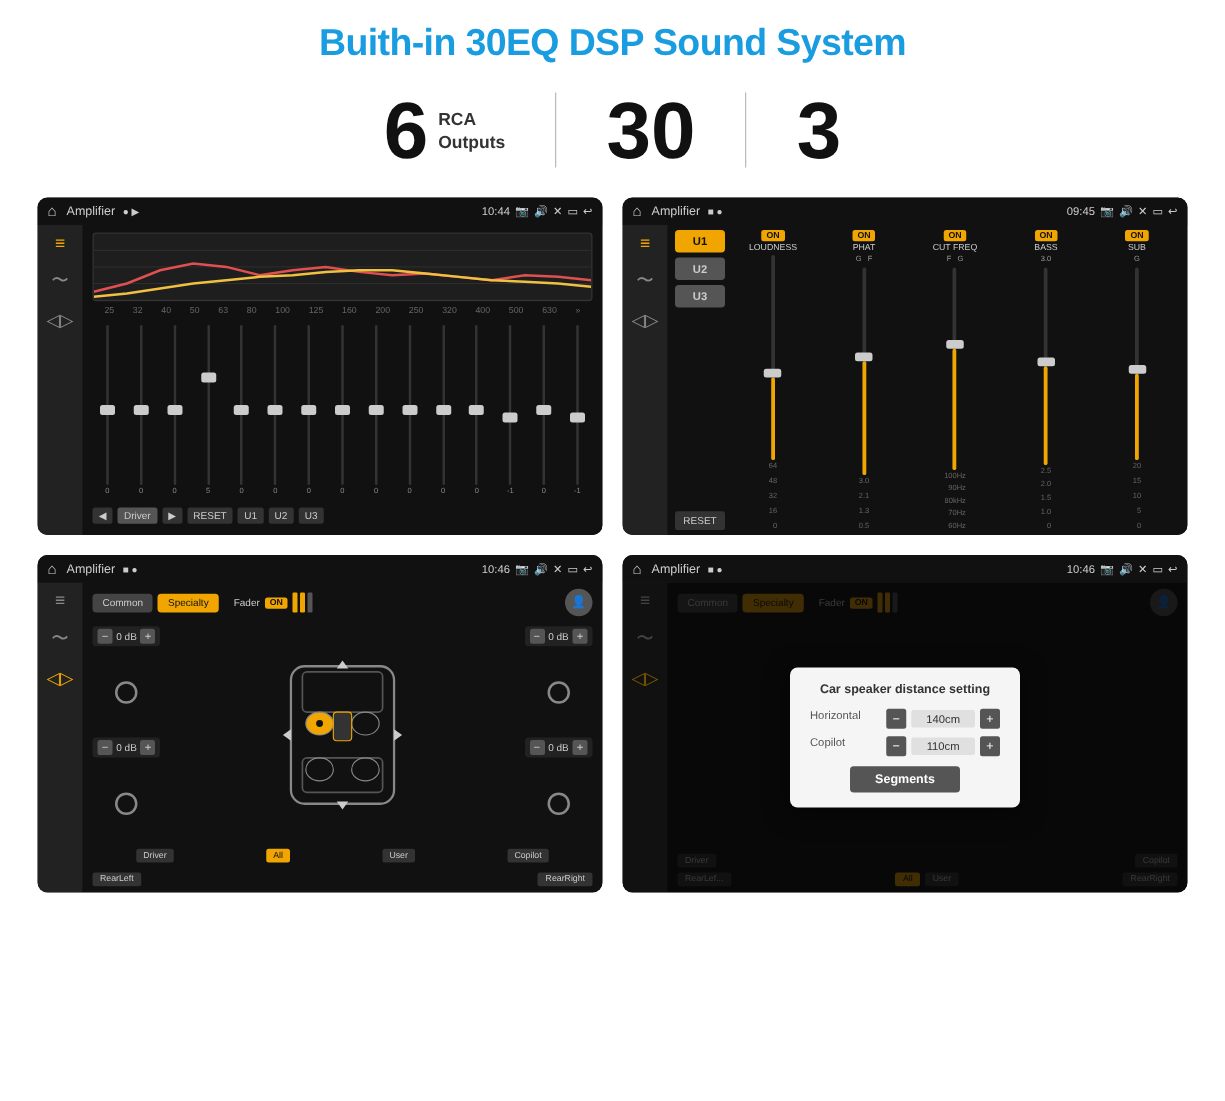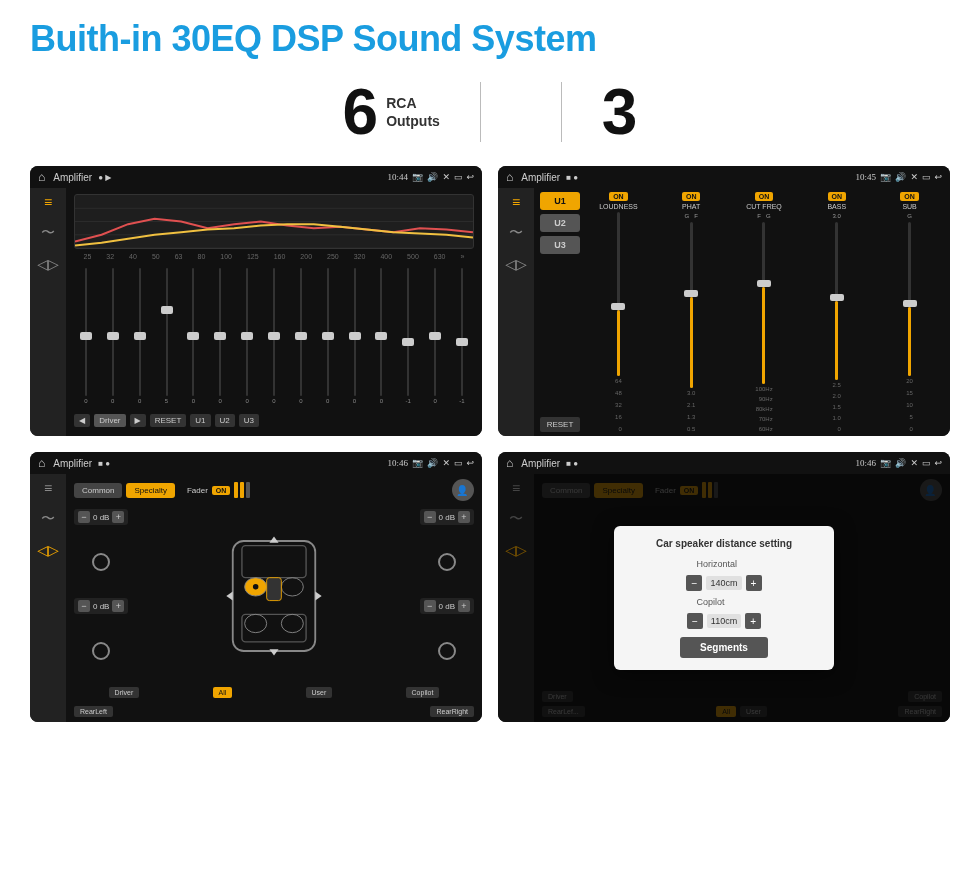--- a/index.html
+++ b/index.html
@@ -11,23 +11,24 @@
       overflow: hidden;
     }
 
     .page-wrapper {
       width: 980px;
       padding: 18px 30px 18px 30px;
     }
 
     
     .main-title {
-      font-size: 36px;
+      font-size: 30px;
       font-weight: 900;
       color: #1a9de0;
+      text-align: center;
       margin-bottom: 20px;
       letter-spacing: -0.5px;
     }
 
     
     .stats-row {
       display: flex;
       align-items: center;
       justify-content: center;
       margin-bottom: 22px;
@@ -105,21 +106,20 @@
       color: #ccc;
       font-size: 9px;
       display: flex;
       gap: 4px;
       align-items: center;
     }
     .status-bar .time {
       color: #ccc;
       font-size: 9px;
       margin-right: 4px;
-      font-family: Liberation Serif, serif;
     }
 
     
     .screen-content {
       flex: 1;
       display: flex;
       position: relative;
       overflow: hidden;
     }
 
@@ -452,36 +452,35 @@
       background: rgba(0,0,0,0.5);
       display: flex;
       align-items: center;
       justify-content: center;
       z-index: 10;
     }
     .dialog-box {
       background: #f5f5f5;
       border-radius: 6px;
       padding: 12px 16px;
-      width: 220px;
+      width: 184px;
       box-shadow: 0 4px 20px rgba(0,0,0,0.5);
     }
     .dialog-title {
       font-size: 10px;
       font-weight: bold;
       color: #333;
       text-align: center;
       margin-bottom: 10px;
     }
     .dialog-row {
       display: flex;
-      align-items: center;
+      align-items: flex-start;
       margin-bottom: 6px;
       gap: 6px;
-      flex-direction: column;
     }
     .dialog-row-label {
       color: #555;
       font-size: 9px;
       width: 55px;
     }
     .dialog-control {
       display: flex;
       align-items: center;
       gap: 4px;
@@ -528,20 +527,21 @@
 
   <h1 class="main-title">Buith-in 30EQ DSP Sound System</h1>
 
   <div class="stats-row">
     <div class="stat-item">
       <span class="stat-number">6</span>
       <span class="stat-label">RCA<br>Outputs</span>
     </div>
     <div class="stat-divider"></div>
     <div class="stat-item">
+      <span class="stat-number">30</span>
     </div>
     <div class="stat-divider"></div>
     <div class="stat-item">
       <span class="stat-number">3</span>
     </div>
   </div>
 
   <div class="screens-grid">
 
     <div class="screen">
@@ -700,21 +700,21 @@
           </div>
         </div>
       </div>
     </div>
 
     <div class="screen">
       <div class="status-bar">
         <span class="home-icon">⌂</span>
         <span class="app-name">Amplifier</span>
         <span class="status-dots">■ ●</span>
-        <span class="time">10:45</span>
+        <span class="time">09:45</span>
         <div class="status-icons">
           <span>📷</span>
           <span>🔊</span>
           <span>✕</span>
           <span>▭</span>
           <span>↩</span>
         </div>
       </div>
       <div class="screen-content">
         <div class="screen-sidebar">

